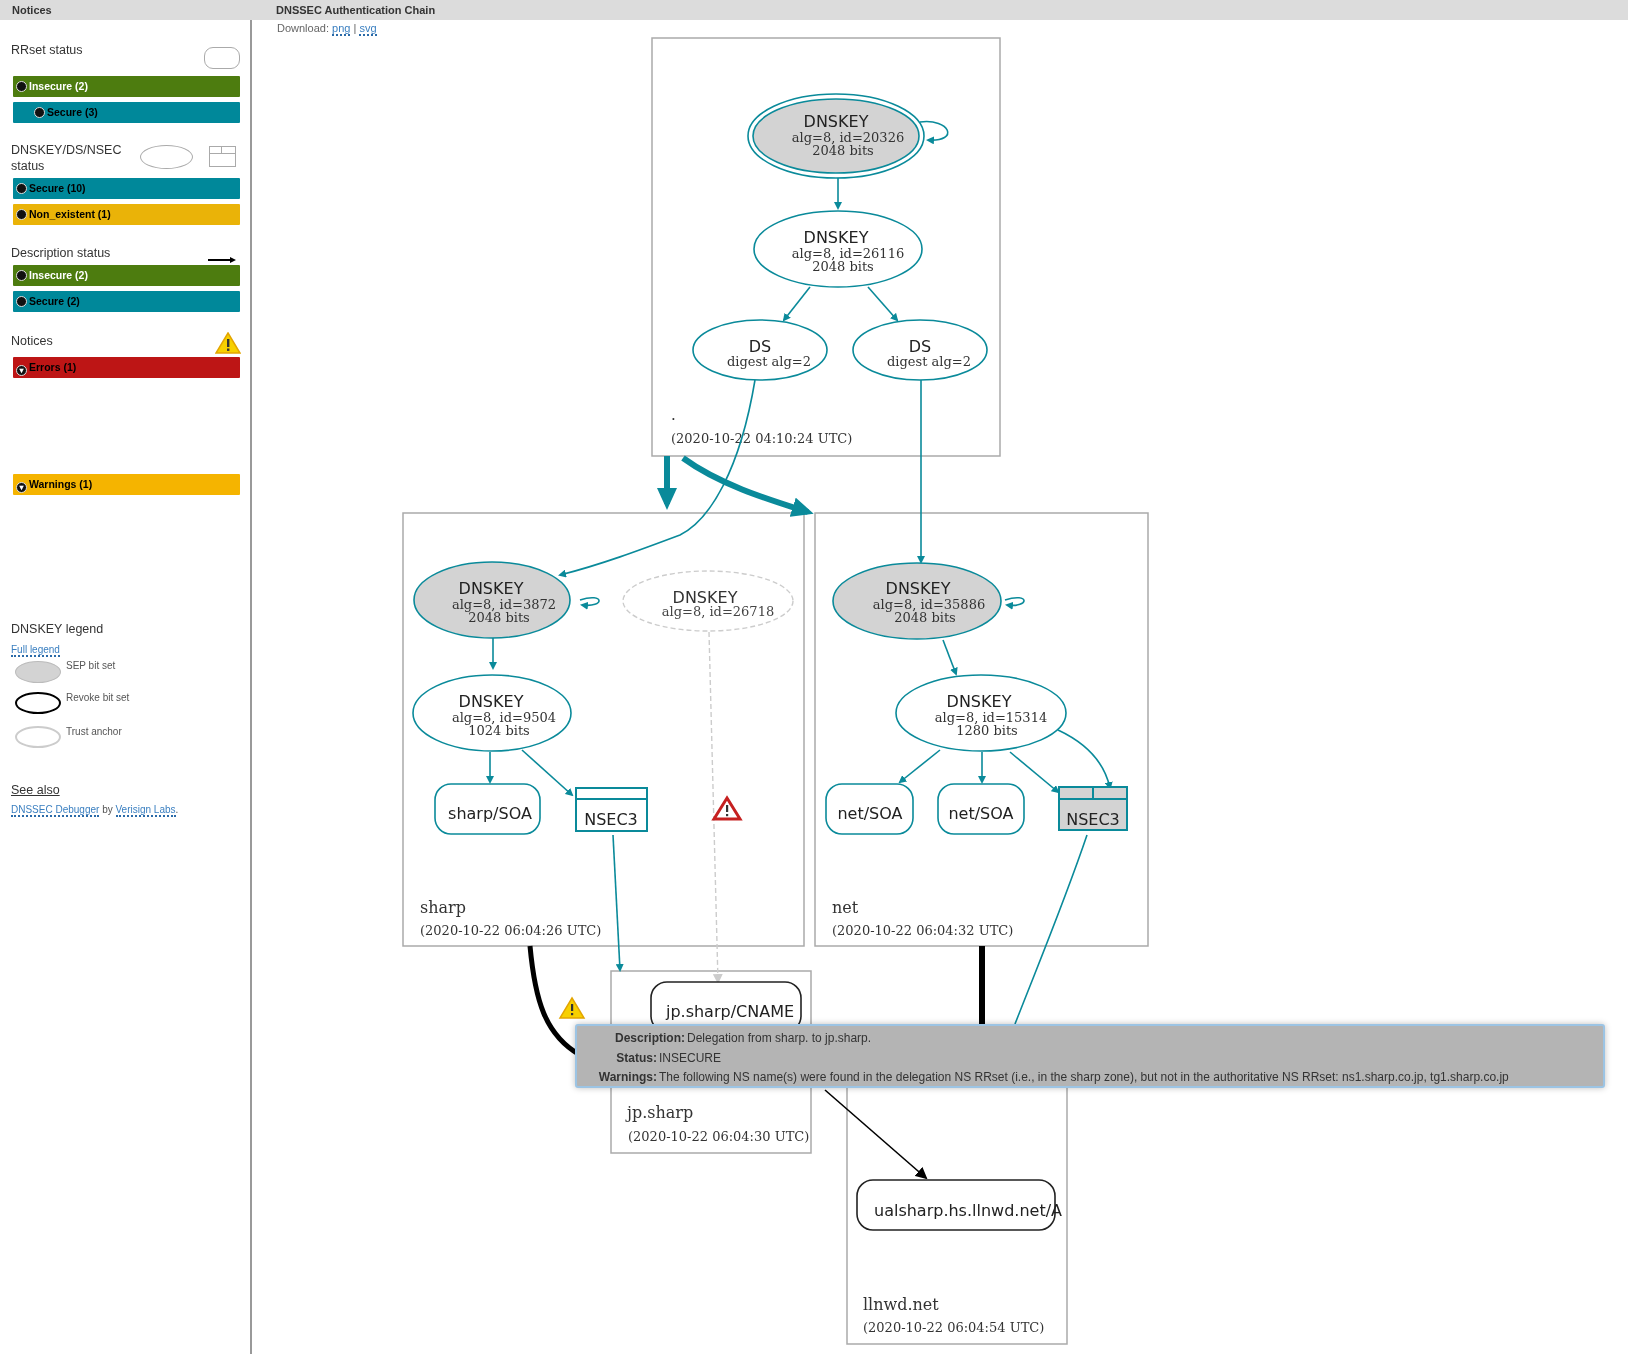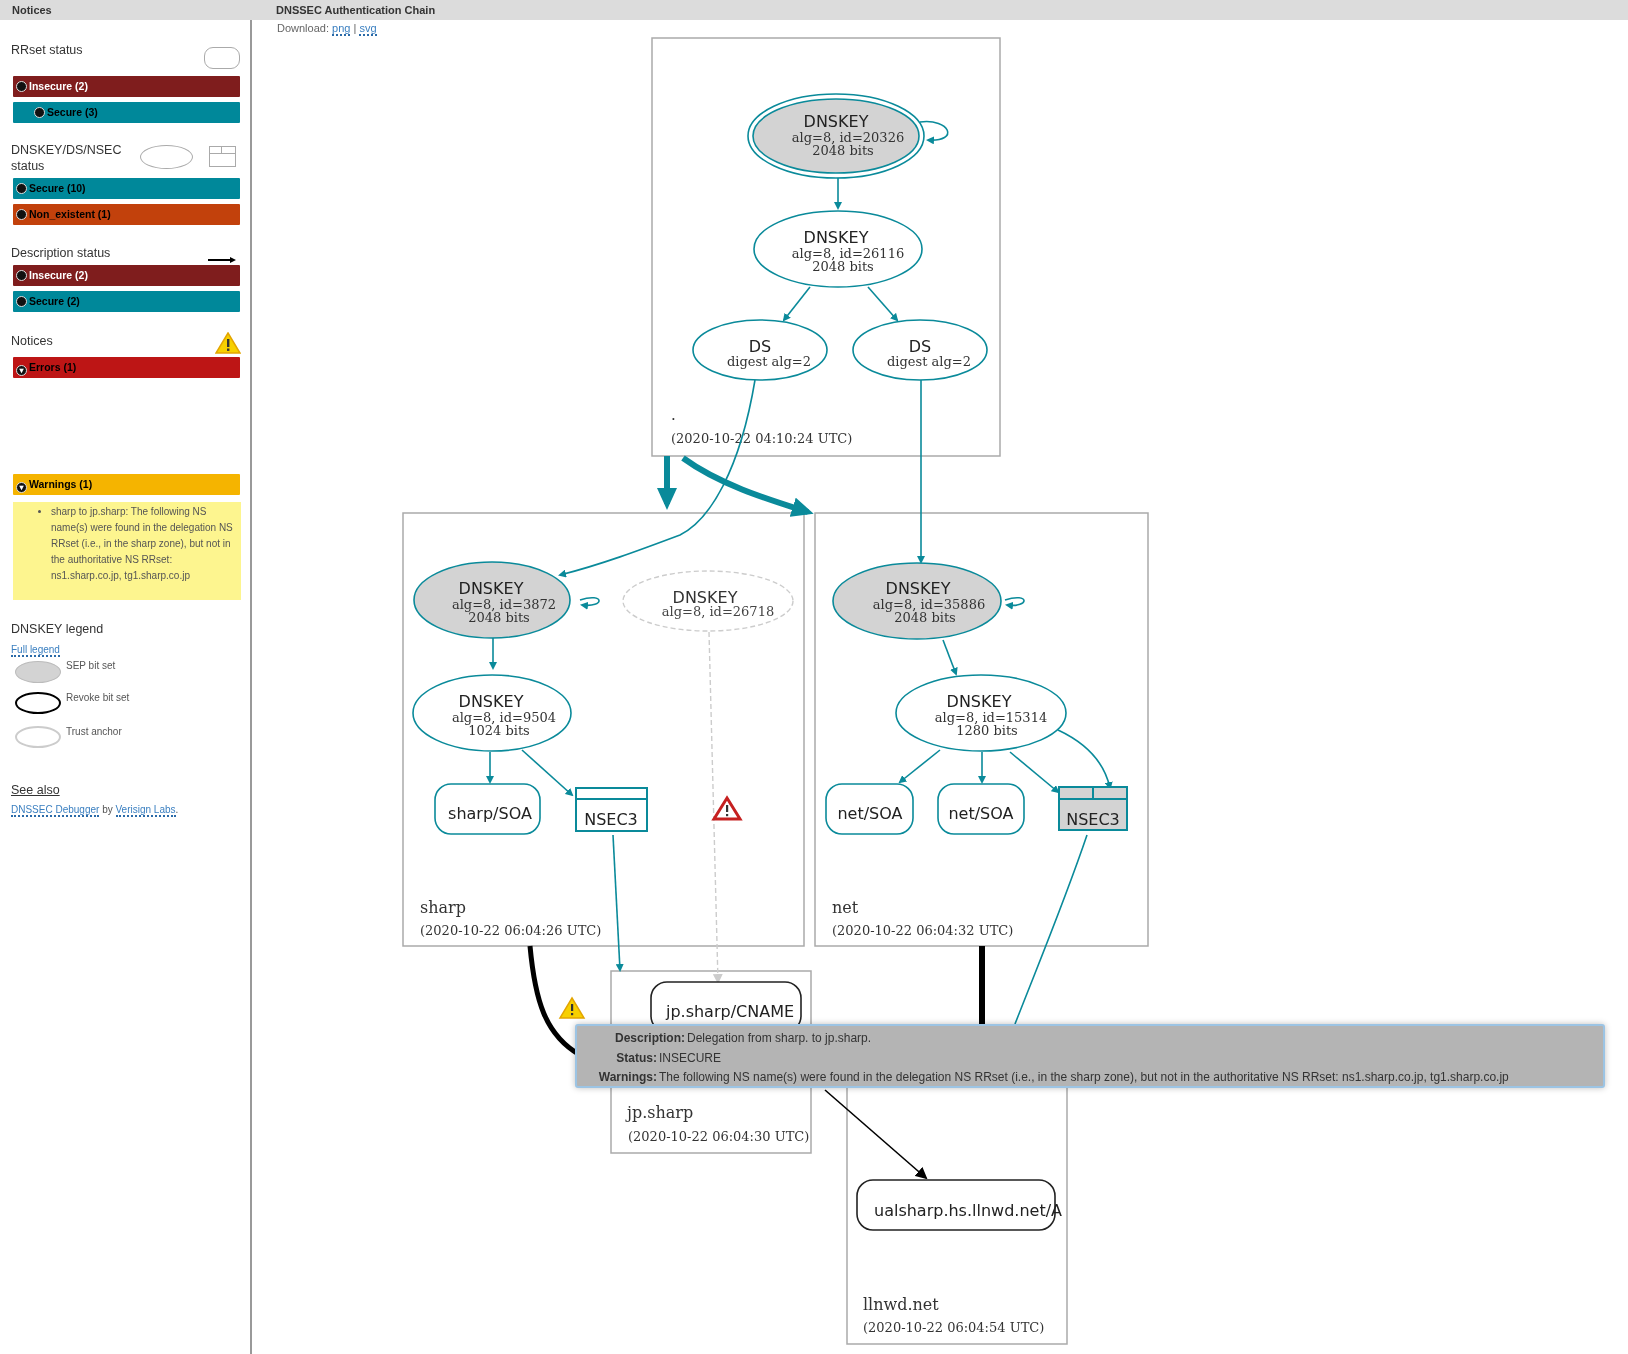--- a/index.html
+++ b/index.html
@@ -4,23 +4,23 @@
 <style>
   html,body{margin:0;padding:0;}
   body{width:1628px;height:1354px;position:relative;overflow:hidden;background:#fff;font-family:"Liberation Sans",sans-serif;color:#222;}
   .hdr{position:absolute;top:0;height:20px;background:#dcdcdc;font-size:11px;font-weight:bold;color:#333;line-height:20px;}
   #hdr-left{left:0;width:252px;padding-left:12px;box-sizing:border-box;}
   #hdr-right{left:252px;right:0;padding-left:24px;box-sizing:border-box;}
   #sidebar{position:absolute;left:0;top:20px;width:252px;height:1334px;border-right:2px solid #999;box-sizing:border-box;}
   .sec-title{position:absolute;left:11px;font-size:12.5px;color:#333;}
   .bar{position:absolute;left:13px;width:227px;height:21px;font-size:10.5px;font-weight:bold;line-height:21px;box-sizing:border-box;padding-left:3px;border-radius:1px;}
   .bar .tog{display:inline-block;width:11px;height:11px;border-radius:50%;background:#111;border:1px solid #ddd;box-sizing:border-box;vertical-align:-2px;margin-right:2px;color:#fff;font-size:8px;line-height:9px;text-align:center;}
-  .black{background:#7f1d1d;color:#fff;}
+  .black{background:#4d7c0f;color:#fff;}
   .teal{background:#00889a;color:#000;}
-  .grey{background:#c2410c;color:#000;}
+  .grey{background:#eab308;color:#000;}
   .red{background:#bd1515;color:#000;}
   .amber{background:#f5b400;color:#000;}
   .notebox{position:absolute;left:13px;width:228px;box-sizing:border-box;font-size:10px;line-height:16px;padding:2px 6px 2px 26px;}
   .notebox ul{margin:0;padding:0 0 0 12px;}
   .errbox{background:#f27a7a;color:#555;}
   .warnbox{background:#fdf58f;color:#555;}
   .link{color:#3a7fc0;border-bottom:2px dotted #2a6aa8;text-decoration:none;}
   .legtxt{position:absolute;left:66px;font-size:10px;color:#555;}
   .leg-ell{position:absolute;left:15px;width:46px;height:22px;border-radius:50%;box-sizing:border-box;}
   #download{position:absolute;left:277px;top:22px;font-size:11px;color:#666;}
@@ -66,25 +66,20 @@
   <div class="sec-title" style="top:314px;">Notices</div>
   <div style="position:absolute;left:215px;top:312px;">
     <svg width="26" height="22">
         <polygon points="13,1 25,21 1,21" fill="#f7d000" stroke="#e3a500" stroke-width="1.5"></polygon>
         <rect x="12" y="7" width="2.4" height="8" fill="#333"></rect>
         <rect x="12" y="16.5" width="2.4" height="2.4" fill="#333"></rect>
       </svg>
   </div>
   <div class="bar red" style="top:337px;"><span class="tog">▾</span><span>Errors (1)</span></div>
   <div class="bar amber" style="top:454px;"><span class="tog">▾</span><span>Warnings (1)</span></div>
-  <div class="notebox warnbox" style="top:482px;height:98px;">
-    <ul>
-        <li>sharp to jp.sharp: The following NS name(s) were found in the delegation NS RRset (i.e., in the sharp zone), but not in the authoritative NS RRset: ns1.sharp.co.jp, tg1.sharp.co.jp</li>
-      </ul>
-  </div>
 
   <div class="sec-title" style="top:602px;">DNSKEY legend</div>
   <a class="link" style="position:absolute;left:11px;top:624px;font-size:10px;">Full legend</a>
   <div class="leg-ell" style="top:641px;background:#d3d3d3;border:1.5px solid #bbb;"></div>
   <div class="legtxt" style="top:640px;">SEP bit set</div>
   <div class="leg-ell" style="top:672px;border:2.5px solid #000;"></div>
   <div class="legtxt" style="top:672px;">Revoke bit set</div>
   <div class="leg-ell" style="top:706px;border:2.5px solid #ccc;"></div>
   <div class="legtxt" style="top:706px;">Trust anchor</div>
 

